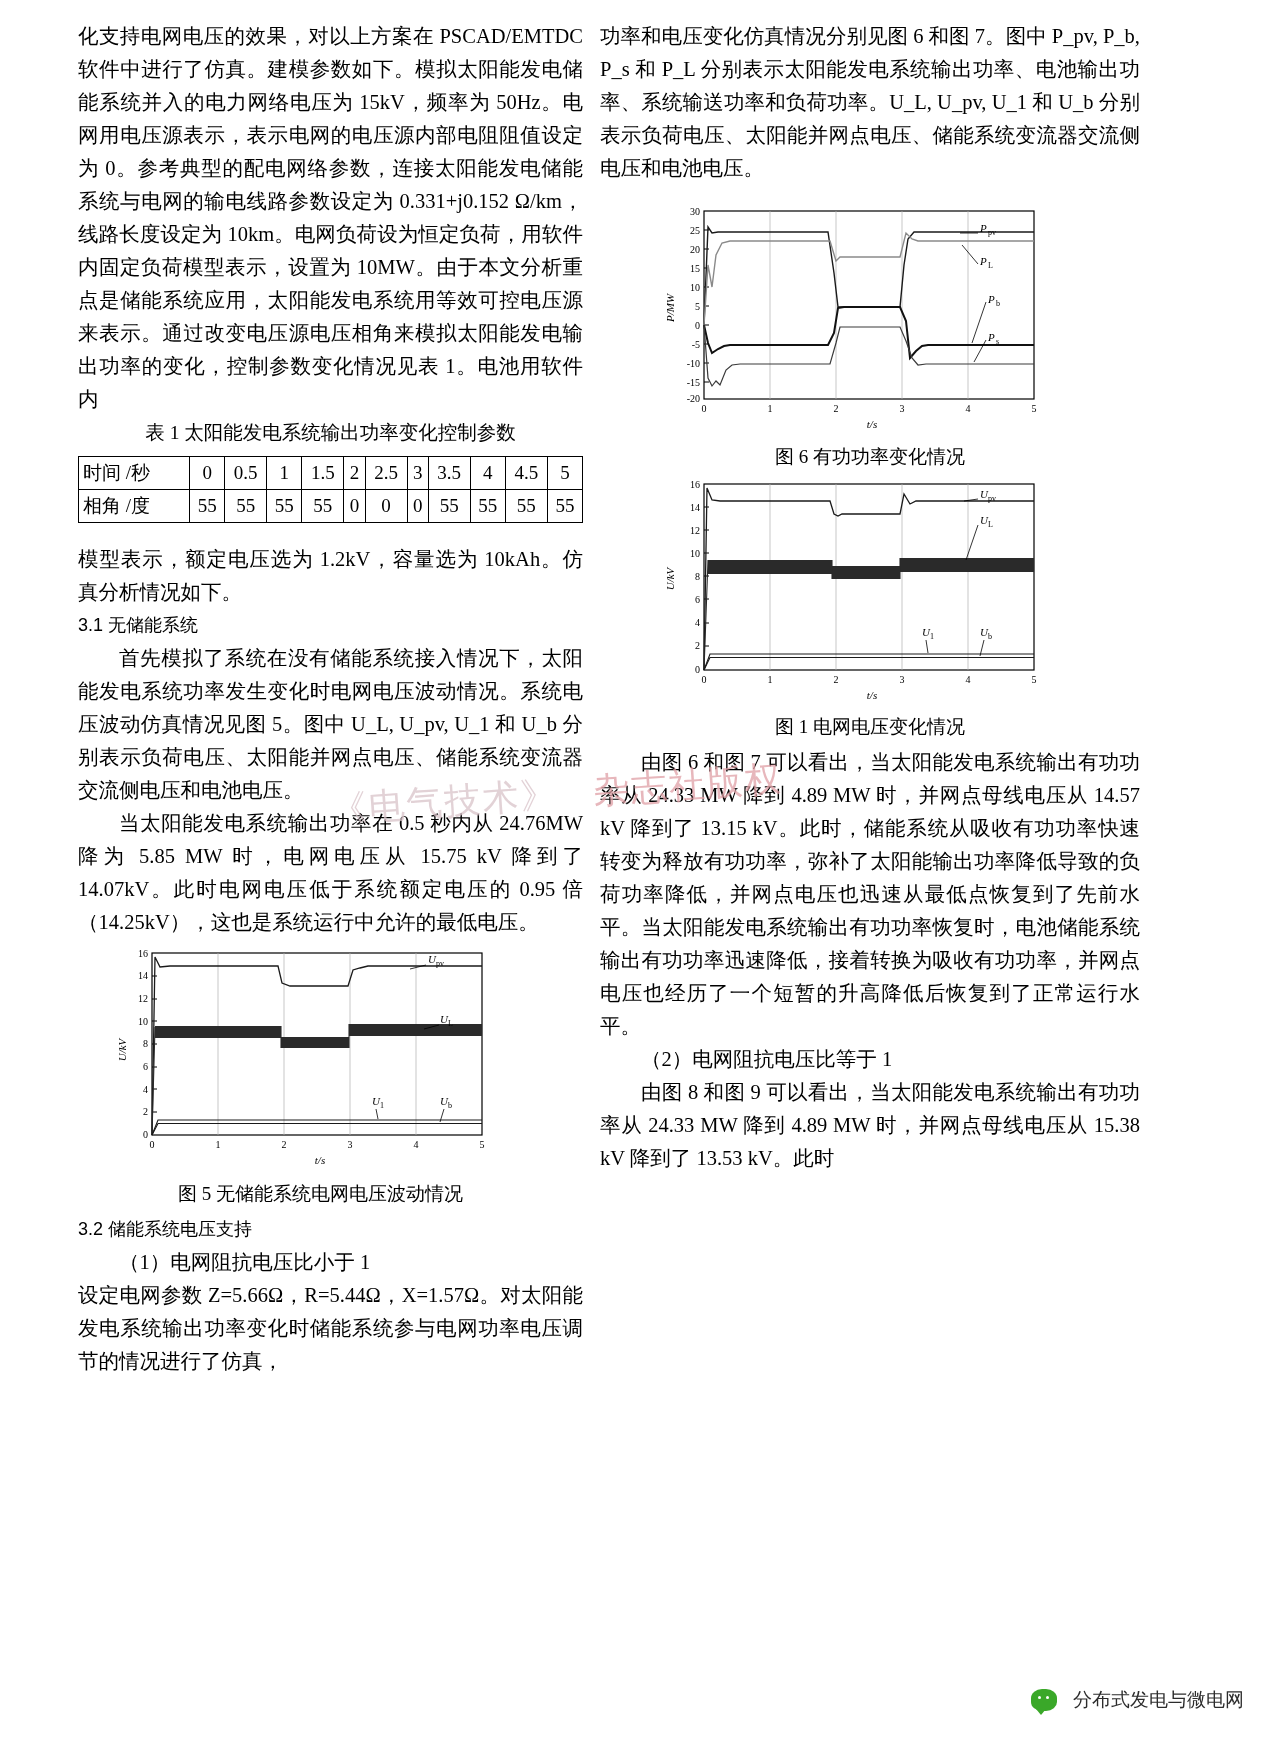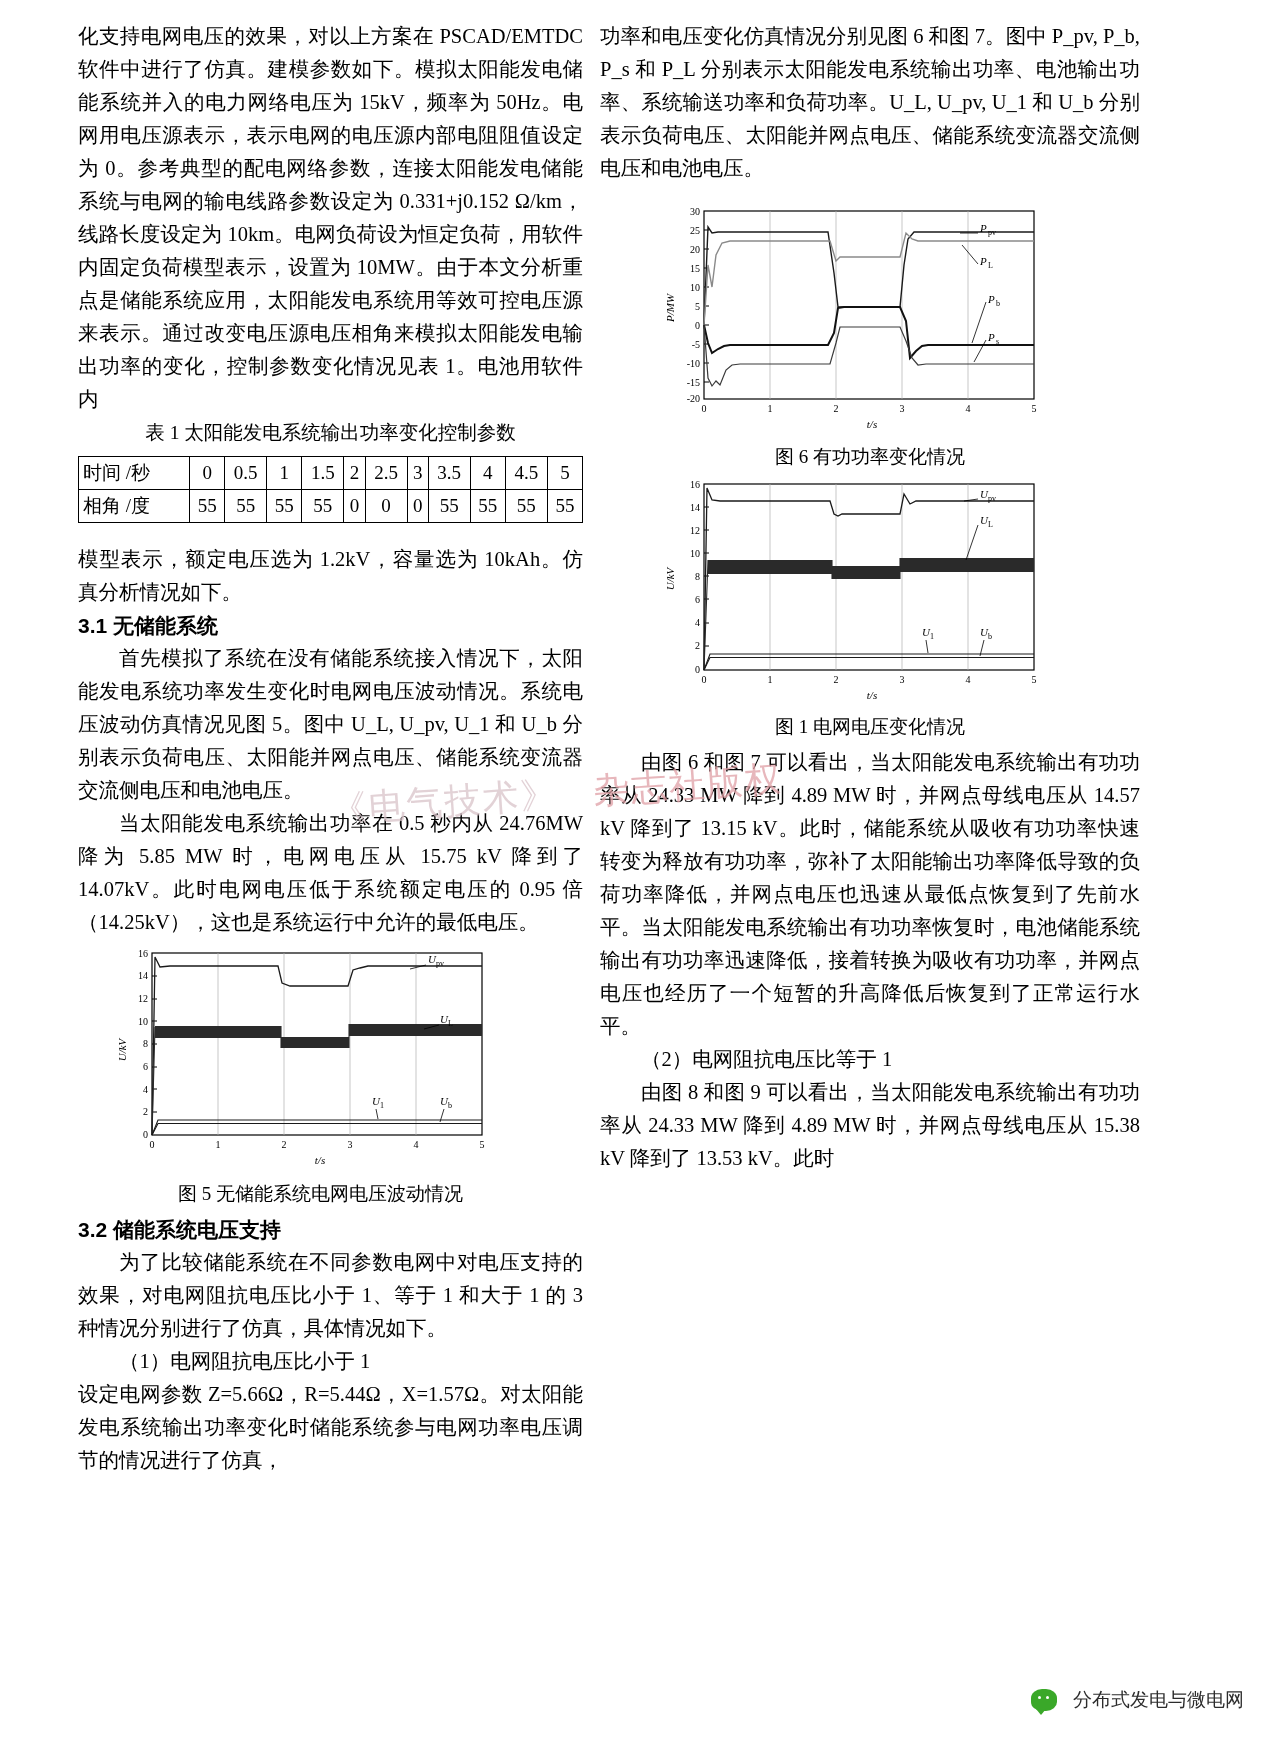--- a/index.html
+++ b/index.html
@@ -28,23 +28,23 @@
   p.body {
     margin: 0 0 0 0;
     font-size: 20.5px;
     line-height: 33px;
     text-align: justify;
     text-justify: inter-ideograph;
     text-indent: 0;
   }
   p.indent { text-indent: 41px; }
   .heading {
-    font-size: 21px;
+    font-size: 18px;
     line-height: 33px;
-    font-weight: bold;
+    font-weight: normal;
     margin: 0;
     font-family: "Liberation Sans", sans-serif;
   }
   .fig-caption {
     text-align: center;
     font-size: 19px;
     line-height: 30px;
     margin: 4px 0 4px 0;
   }
   .tbl-caption {
@@ -250,21 +250,20 @@
         <text x="330" y="160" font-size="11" font-family="Liberation Serif, serif" font-style="italic">U</text>
         <text x="338" y="163" font-size="8" font-family="Liberation Serif, serif">b</text>
         <line x1="334" y1="164" x2="330" y2="177" stroke="#000" stroke-width="0.8"></line>
       </svg>
     </div>
 
     <p class="fig-caption" style="margin-left:-20px;">图 5 无储能系统电网电压波动情况</p>
 
     <p class="heading">3.2 储能系统电压支持</p>
 
-    <p class="body indent">为了比较储能系统在不同参数电网中对电压支持的效果，对电网阻抗电压比小于 1、等于 1 和大于 1 的 3 种情况分别进行了仿真，具体情况如下。</p>
 
     <p class="body indent">（1）电网阻抗电压比小于 1</p>
 
     <p class="body">设定电网参数 Z=5.66Ω，R=5.44Ω，X=1.57Ω。对太阳能发电系统输出功率变化时储能系统参与电网功率电压调节的情况进行了仿真，</p>
   </div>
 
   <div class="col col-right">
 
     <p class="body">功率和电压变化仿真情况分别见图 6 和图 7。图中 P_pv, P_b, P_s 和 P_L 分别表示太阳能发电系统输出功率、电池输出功率、系统输送功率和负荷功率。U_L, U_pv, U_1 和 U_b 分别表示负荷电压、太阳能并网点电压、储能系统变流器交流侧电压和电池电压。</p>
 

